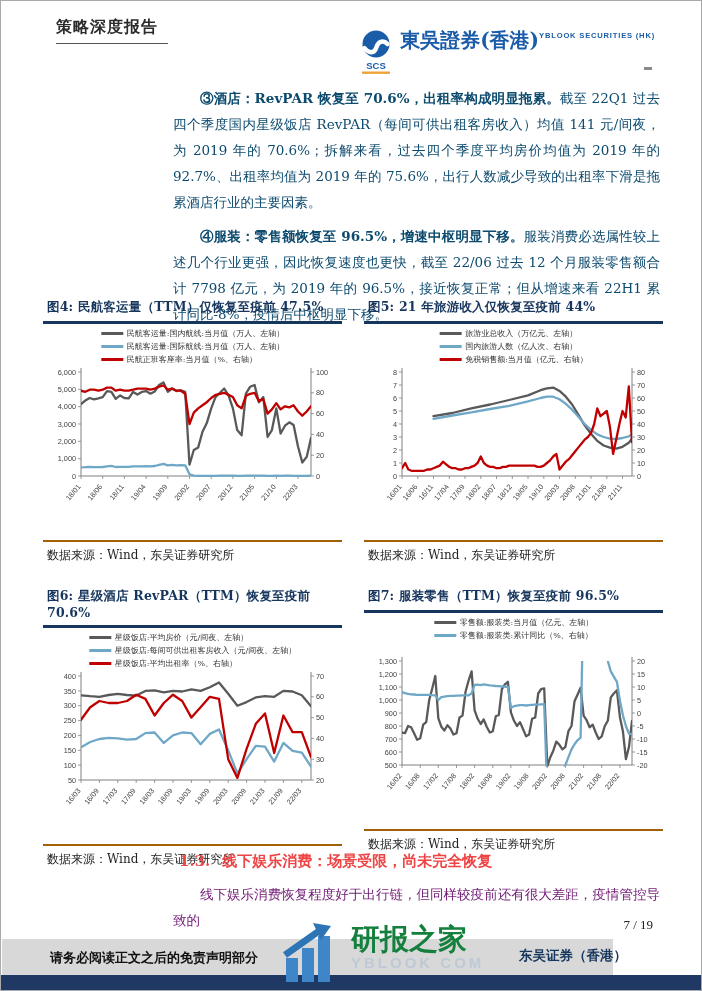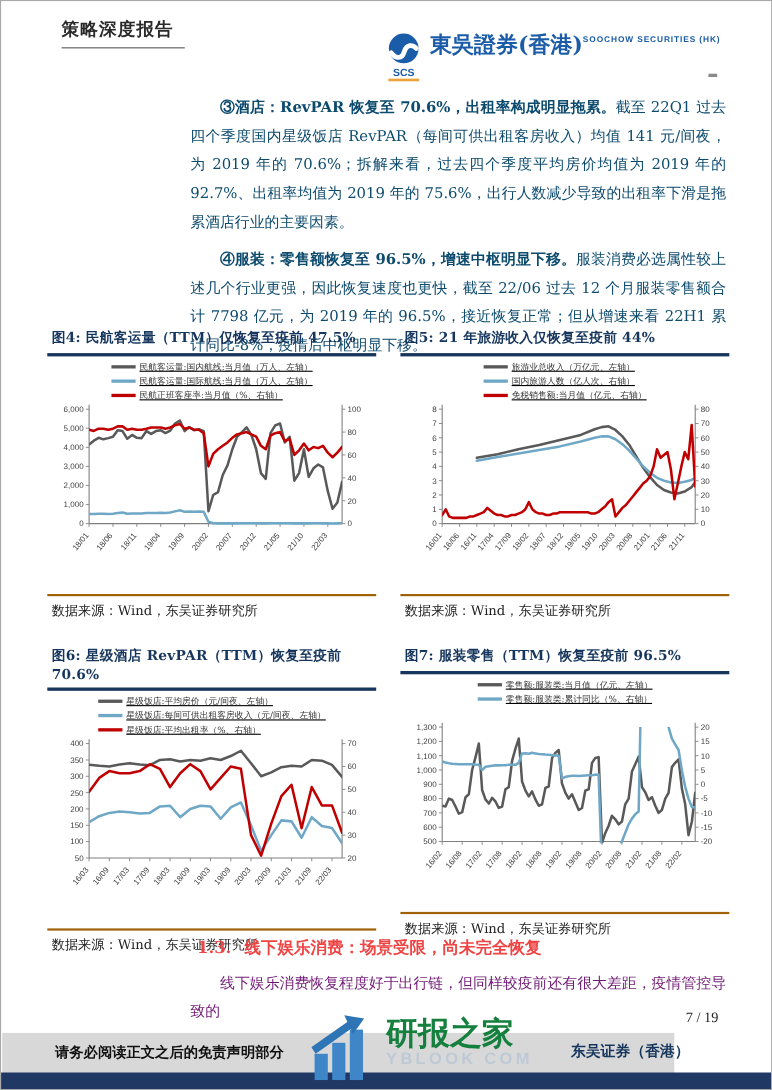--- a/index.html
+++ b/index.html
@@ -18,21 +18,21 @@
   .body-text{position:absolute;left:172px;top:84px;width:487px;font-size:13.5px;line-height:26px;
              color:#0c4a6e;text-align:justify;}
   .para{text-indent:2em;margin:0 0 8px 0;}
   
   .figures{position:absolute;left:42px;top:296px;width:616px;display:grid;
            grid-template-columns:299px 299px;column-gap:18px;row-gap:37px;gap:22px;}
   .fig-title{font-size:12.5px;font-weight:bold;color:#17365d;padding:2px 2px 5px 4px;
              border-bottom:3px solid #17365d;letter-spacing:0.2px;}
   .fig-chart{position:relative;height:188px;}
   .fig-legend{position:absolute;top:3px;left:50%;transform:translateX(-50%);z-index:2;}
-  .lg-row{display:flex;align-items:center;height:13px;white-space:nowrap;text-decoration:underline;}
+  .lg-row{display:flex;align-items:center;height:13px;white-space:nowrap;}
   .lg-swatch{width:22px;height:2.6px;margin-right:4px;flex:none;}
   .lg-label{font-size:8px;color:#333;}
   .fig-source{border-top:2px solid #a16207;font-size:12px;color:#222;padding:5px 2px 0 4px;margin-top:28px;}
   
   .section-head{position:absolute;left:178px;top:851px;font-size:15px;font-weight:bold;color:#ef4444;}
   .section-head .num{margin-right:12px;}
   .section-para{position:absolute;left:172px;top:880px;width:487px;font-size:13.5px;line-height:26px;
                 text-indent:2em;text-align:justify;color:#701a75;}
   
   .page-num{position:absolute;right:48px;top:916px;font-size:13px;color:#222;
@@ -57,21 +57,21 @@
     <span>
       <svg width="36" height="46" viewBox="0 0 36 46">
         <circle cx="18" cy="15" r="13.5" fill="#1a5ca8"></circle>
         <path d="M6.5 19 C11 25 16.5 24.5 18.5 18 C20.5 11.5 26 11 29.5 15" stroke="#fff" stroke-width="4.4" fill="none" stroke-linecap="round"></path>
         <text x="18" y="40" text-anchor="middle" font-size="9.5" font-weight="bold" fill="#1a5ca8" font-family="Liberation Sans,sans-serif">SCS</text>
         <rect x="4" y="42.5" width="28" height="2.4" fill="#eda33c"></rect>
       </svg>
     </span>
     <span class="logo-txt">
       <span class="logo-cn">東吳證券(香港)</span>
-      <span class="logo-en">SOOCHOW SECURITIES (HK)</span>
+      <span class="logo-en">YBLOOK SECURITIES (HK)</span>
     </span>
   </div>
   <div class="small-dash"></div>
 
   <div class="body-text">
     <p class="para"><b>③酒店：RevPAR 恢复至 70.6%，出租率构成明显拖累。</b><span>截至 22Q1 过去四个季度国内星级饭店 RevPAR（每间可供出租客房收入）均值 141 元/间夜，为 2019 年的 70.6%；拆解来看，过去四个季度平均房价均值为 2019 年的 92.7%、出租率均值为 2019 年的 75.6%，出行人数减少导致的出租率下滑是拖累酒店行业的主要因素。</span></p>
     <p class="para"><b>④服装：零售额恢复至 96.5%，增速中枢明显下移。</b><span>服装消费必选属性较上述几个行业更强，因此恢复速度也更快，截至 22/06 过去 12 个月服装零售额合计 7798 亿元，为 2019 年的 96.5%，接近恢复正常；但从增速来看 22H1 累计同比-8%，疫情后中枢明显下移。</span></p>
   </div>
 
   <div class="figures">

